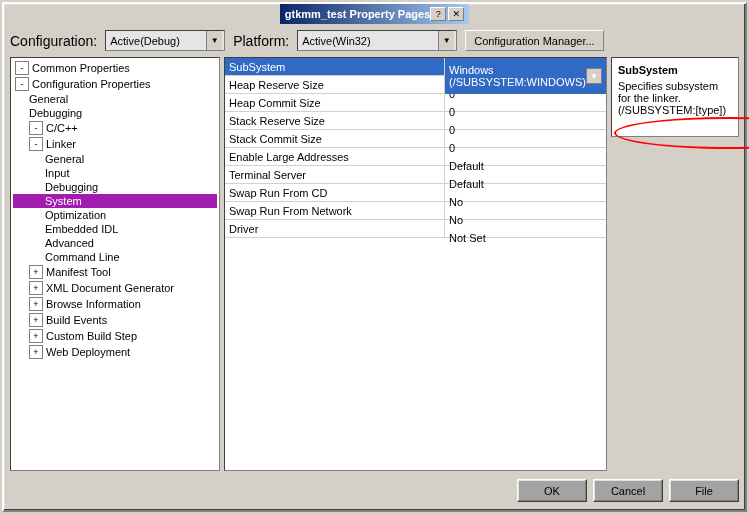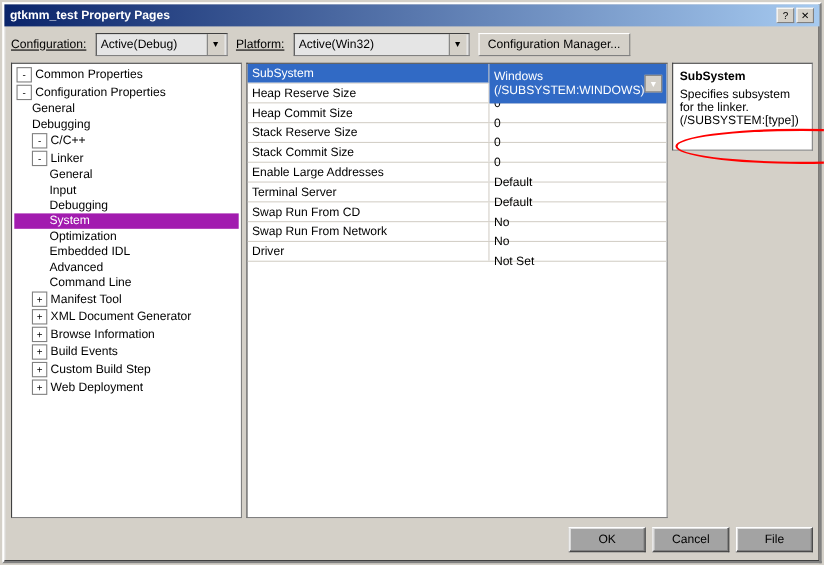--- a/index.html
+++ b/index.html
@@ -18,20 +18,21 @@
     .window {
       width: 745px;
       height: 510px;
       background: #d4d0c8;
       border: 2px solid #fff;
       border-right-color: #808080;
       border-bottom-color: #808080;
       box-shadow: inset -1px -1px 0 #404040, inset 1px 1px 0 #dfdfdf;
       display: flex;
       flex-direction: column;
+      align-items: center;
     }
 
     .title-bar {
       background: linear-gradient(to right, #0a246a, #a6caf0);
       color: #fff;
       padding: 3px 5px;
       display: flex;
       align-items: center;
       justify-content: space-between;
       height: 20px;
@@ -70,23 +71,22 @@
       gap: 6px;
     }
 
     .config-row {
       display: flex;
       align-items: center;
       gap: 8px;
     }
 
     .config-label {
-      font-size: 11px;
+      font-size: 14px;
       white-space: nowrap;
-      text-decoration: underline;
     }
 
     .dropdown {
       height: 21px;
       border: 1px solid #808080;
       border-top-color: #404040;
       border-left-color: #404040;
       background: #e5e5e5;
       display: flex;
       align-items: center;

